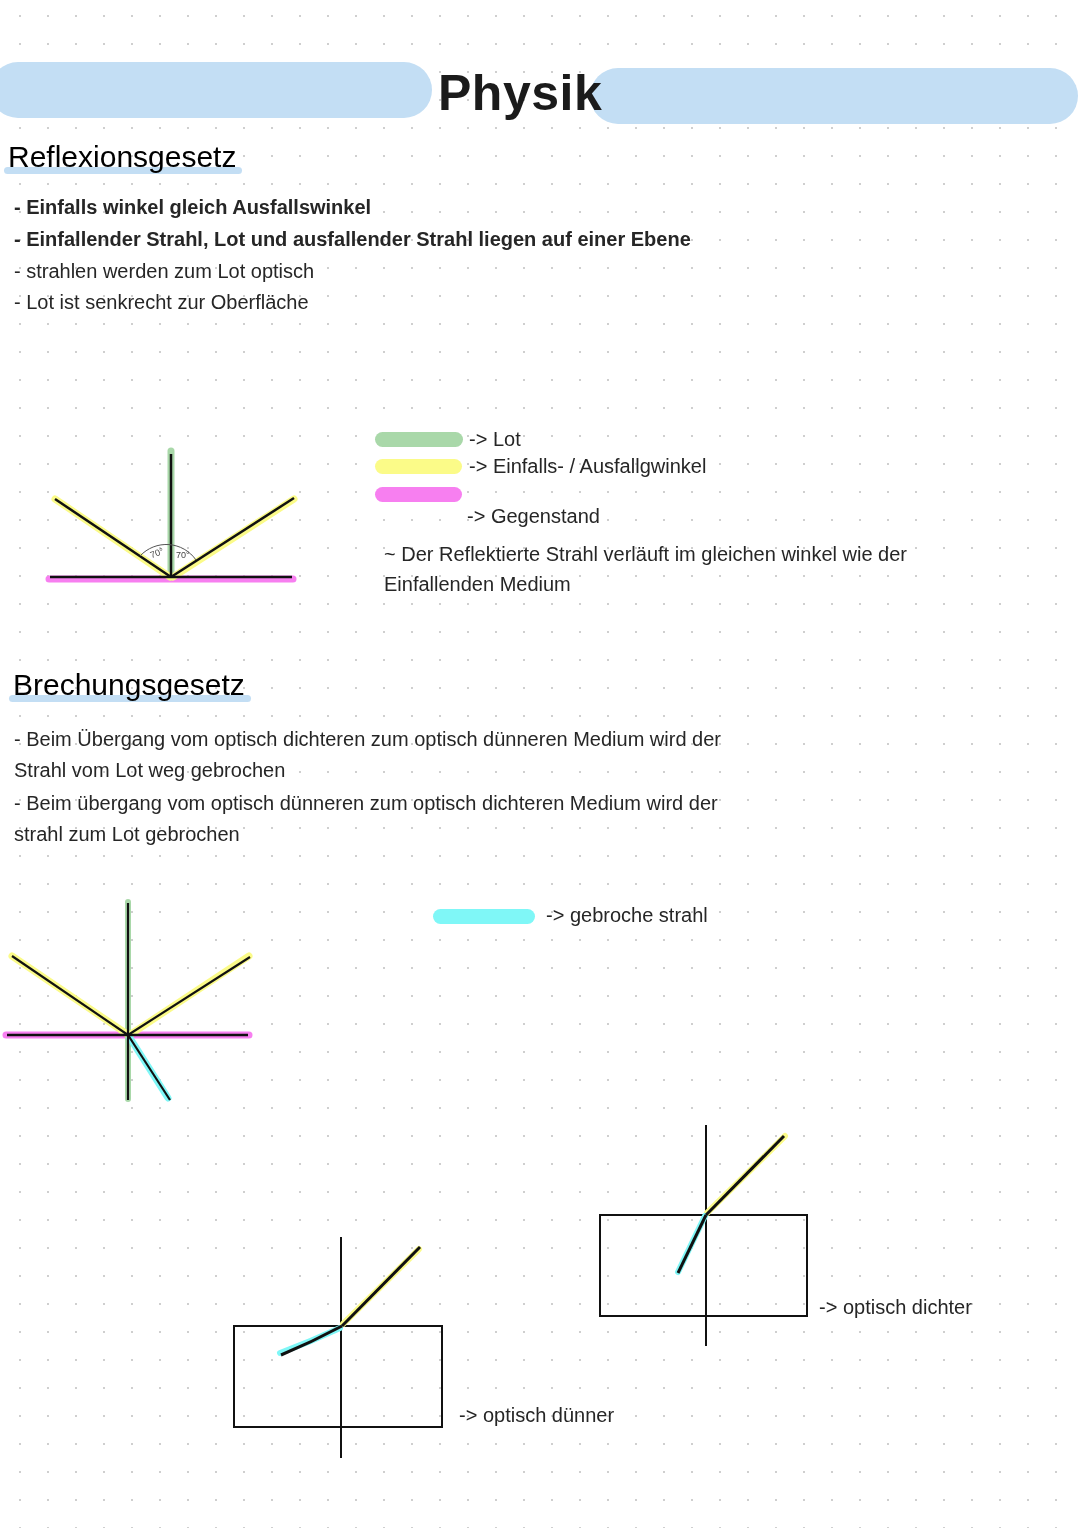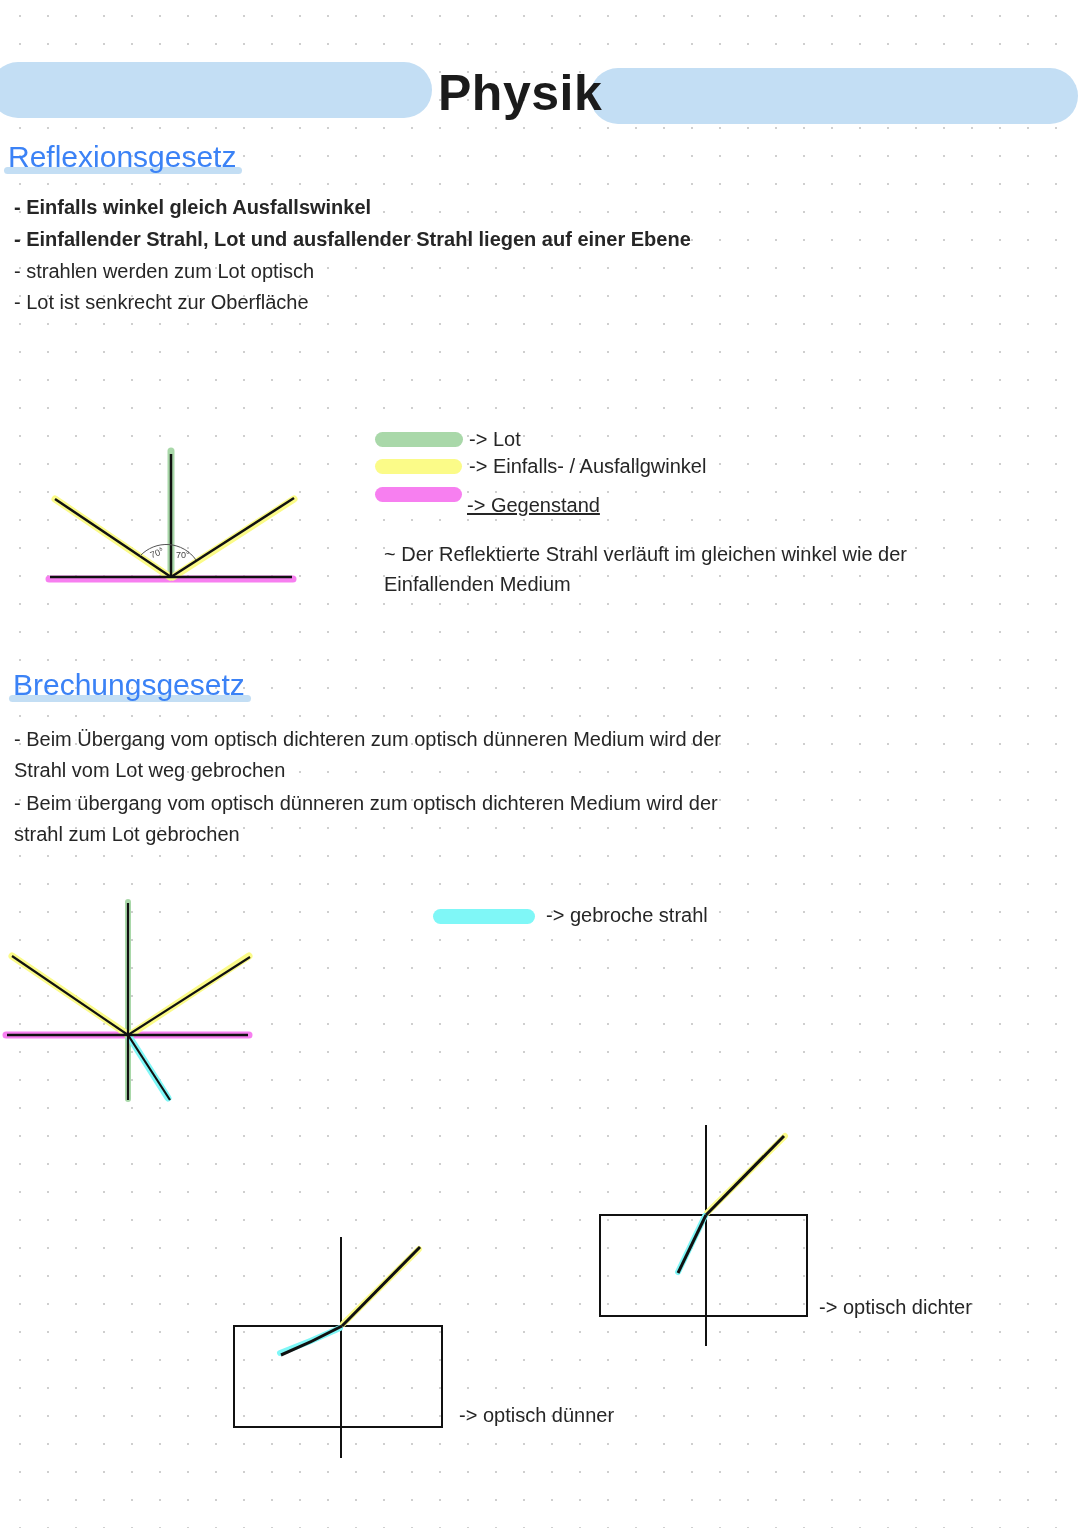--- a/index.html
+++ b/index.html
@@ -7,21 +7,21 @@
     width: 1080px; height: 1528px; position: relative; overflow: hidden;
     background-color: #ffffff;
     background-image: radial-gradient(circle, #cfcfcf 1.1px, transparent 1.4px);
     background-size: 28px 28px;
     background-position: 6px 2px;
     font-family: "Liberation Sans", "DejaVu Sans", sans-serif;
     color: #222;
   }
   .banner { position: absolute; background: #c3def4; border-radius: 30px; }
   .title { position: absolute; font-size: 50px; font-weight: 700; letter-spacing: 0.5px; color: #1b1b1b; }
-  .heading { position: absolute; font-size: 30px; color: #3b82f6; }
+  .heading { position: absolute; font-size: 30px; color: #000000; }
   .heading .ul { position: absolute; left: -4px; right: -6px; bottom: 0px; height: 7px; background: #c3def4; border-radius: 4px; z-index: -1; }
   .heading span.t { position: relative; z-index: 1; }
   .line { position: absolute; font-size: 20px; white-space: nowrap; color: #262626; }
   .swatch { position: absolute; height: 15px; border-radius: 8px; }
   .legend-text { position: absolute; font-size: 20px; white-space: nowrap; color: #262626; }
   svg { position: absolute; overflow: visible; }
 </style>
 </head>
 <body>
 
@@ -54,21 +54,21 @@
   <path d="M 140 556 A 36 36 0 0 1 196 560" fill="none" stroke="#555" stroke-width="1"></path>
   <text x="150" y="557" font-size="9" fill="#444" font-family="Liberation Sans, sans-serif" transform="rotate(-20 154 553)">70°</text>
   <text x="176" y="558" font-size="9" fill="#444" font-family="Liberation Sans, sans-serif">70°</text>
 </svg>
 
 <div class="swatch" style="left:375px; top:432px; width:88px; background:#a9d8a9;"></div>
 <div class="legend-text" style="left:469px; top:428px;">-&gt; Lot</div>
 <div class="swatch" style="left:375px; top:459px; width:87px; background:#fbfb88;"></div>
 <div class="legend-text" style="left:469px; top:455px;">-&gt; Einfalls- / Ausfallgwinkel</div>
 <div class="swatch" style="left:375px; top:487px; width:87px; background:#f77ff0;"></div>
-<div class="legend-text" style="left:467px; top:494px;text-decoration:underline;">-&gt; Gegenstand</div>
+<div class="legend-text" style="left:467px; top:505px;">-&gt; Gegenstand</div>
 
 <div class="line" style="left:384px; top:543px;">~ Der Reflektierte Strahl verläuft im gleichen winkel wie der</div>
 <div class="line" style="left:384px; top:573px;">Einfallenden Medium</div>
 
 <div class="heading" style="left:13px; top:668px;">
   <div class="ul"></div>
   <span class="t">Brechungsgesetz</span>
 </div>
 
 <div class="line" style="left:14px; top:728px;">- Beim Übergang vom optisch dichteren zum optisch dünneren Medium wird der</div>

